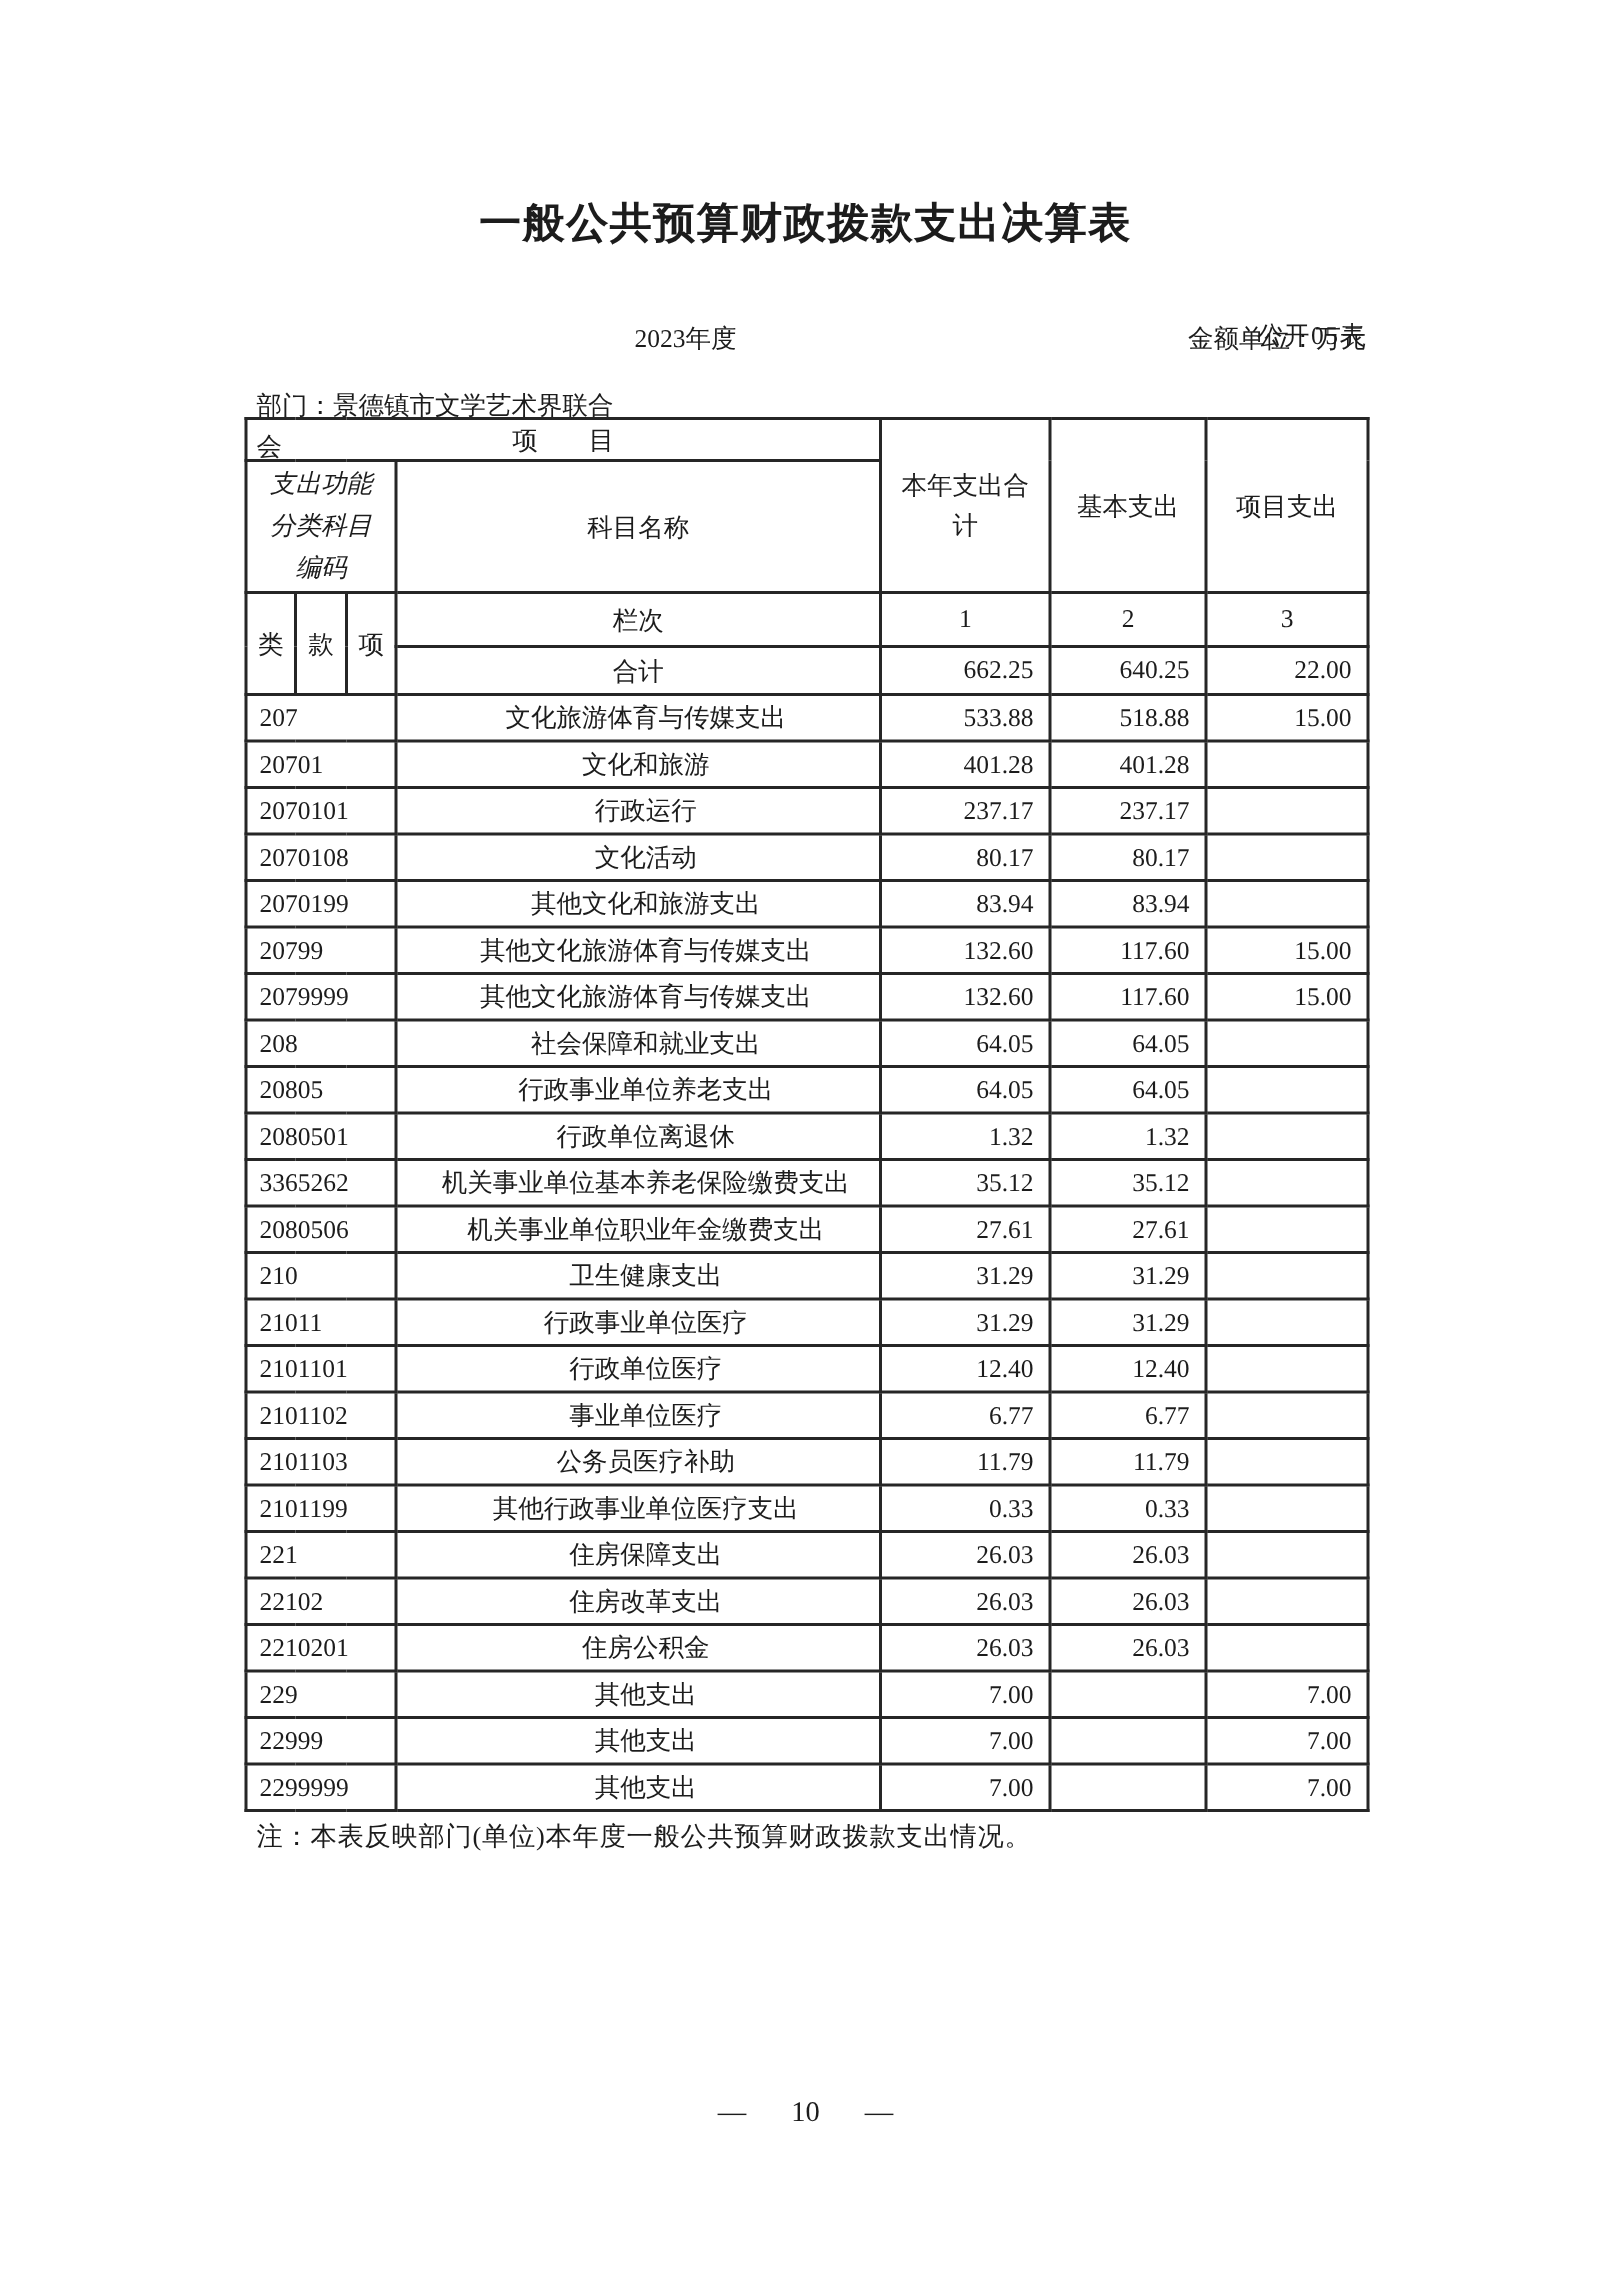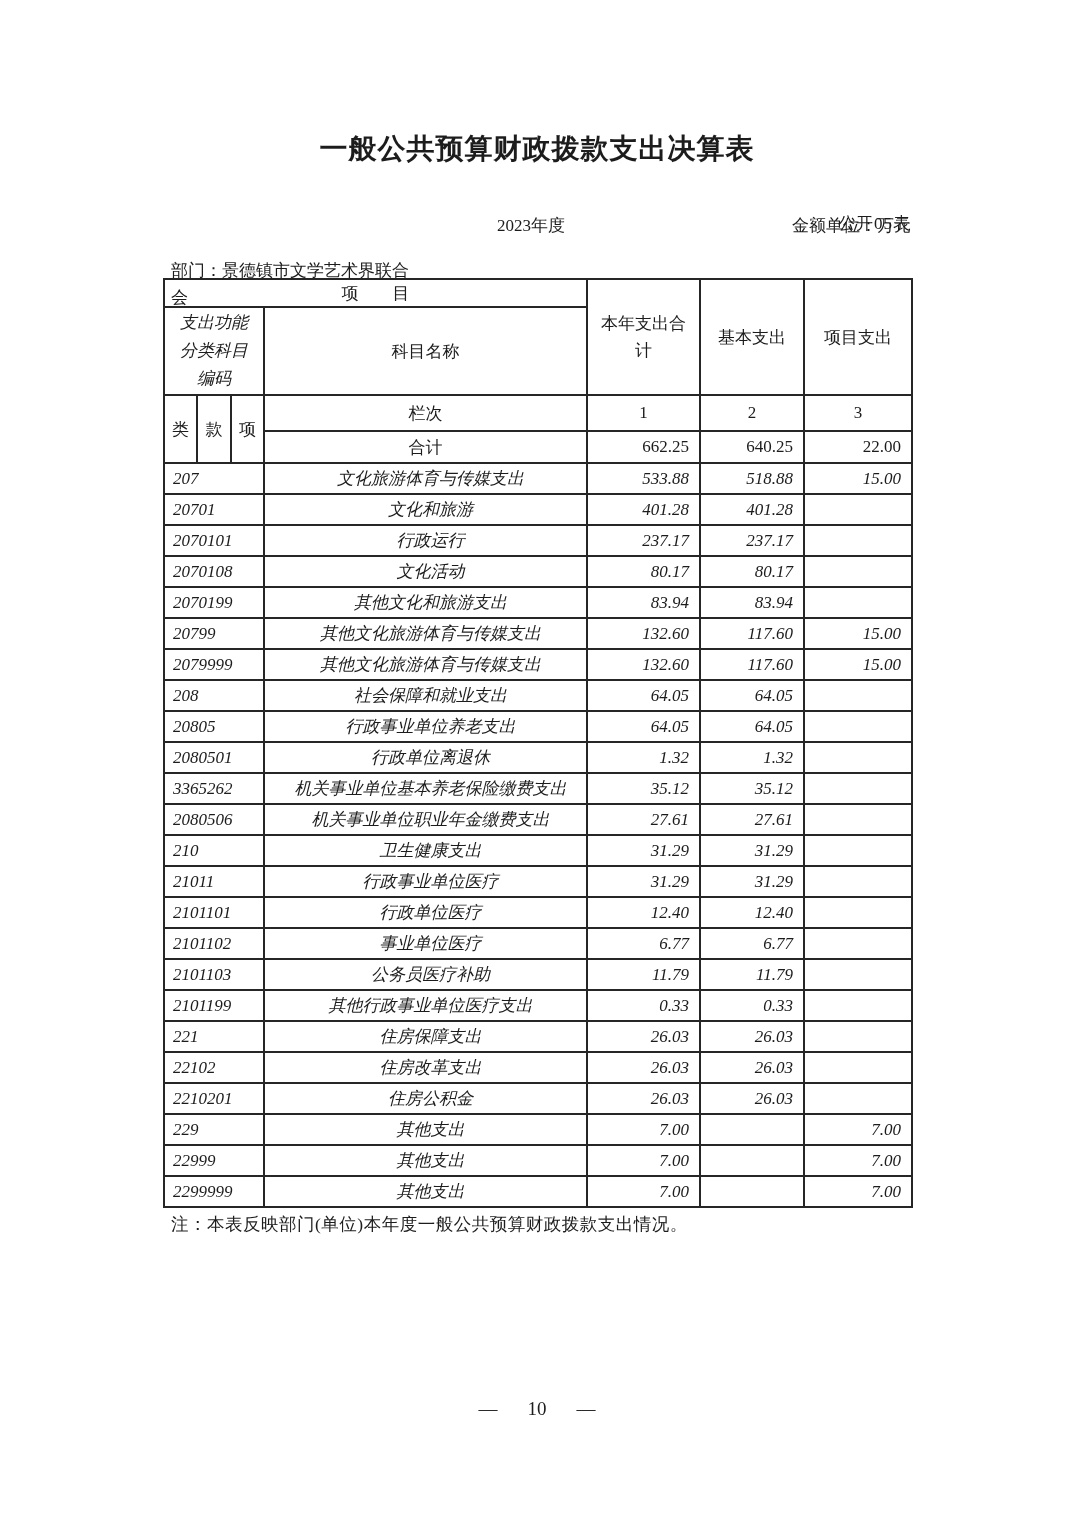--- a/index.html
+++ b/index.html
@@ -36,21 +36,21 @@
     position: absolute;
     top: 212px;
     left: 171px;
     width: 740px;
     display: flex;
     align-items: flex-start;
     font-size: 17px;
     line-height: 27px;
   }
   .meta .dept { width: 252px; margin-top: 45px; }
-  .meta .year { margin-left: 74px; white-space: nowrap; }
+  .meta .year { white-space: nowrap; }
   .meta .unit { margin-left: auto; white-space: nowrap; }
 
   table.budget {
     position: absolute;
     top: 278px;
     left: 163px;
     width: 748px;
     border-collapse: collapse;
     table-layout: fixed;
     font-size: 17px;
@@ -59,21 +59,21 @@
     border: 2px solid #262626;
     padding: 0;
     text-align: center;
     vertical-align: middle;
     overflow: hidden;
   }
   tr.h-a td { height: 26px; }
   tr.h-b td { height: 86px; }
   tr.h-c { height: 36px; }
   tr.h-d { height: 32px; }
-  tbody tr { height: 31px; font-style: italic; }
+  tbody tr { height: 31px; }
   .th-codehdr { padding: 0 15px !important; line-height: 28px; font-style: italic; }
   .th-total   { padding: 0 8px !important; line-height: 27px; }
   .td-code { text-align: left !important; padding-left: 8px !important; }
   .td-name { text-align: left; padding-left: 10px !important; }
   .td-num  { text-align: right !important; padding-right: 10px !important; }
 
   .note {
     position: absolute;
     top: 1212px;
     left: 171px;

